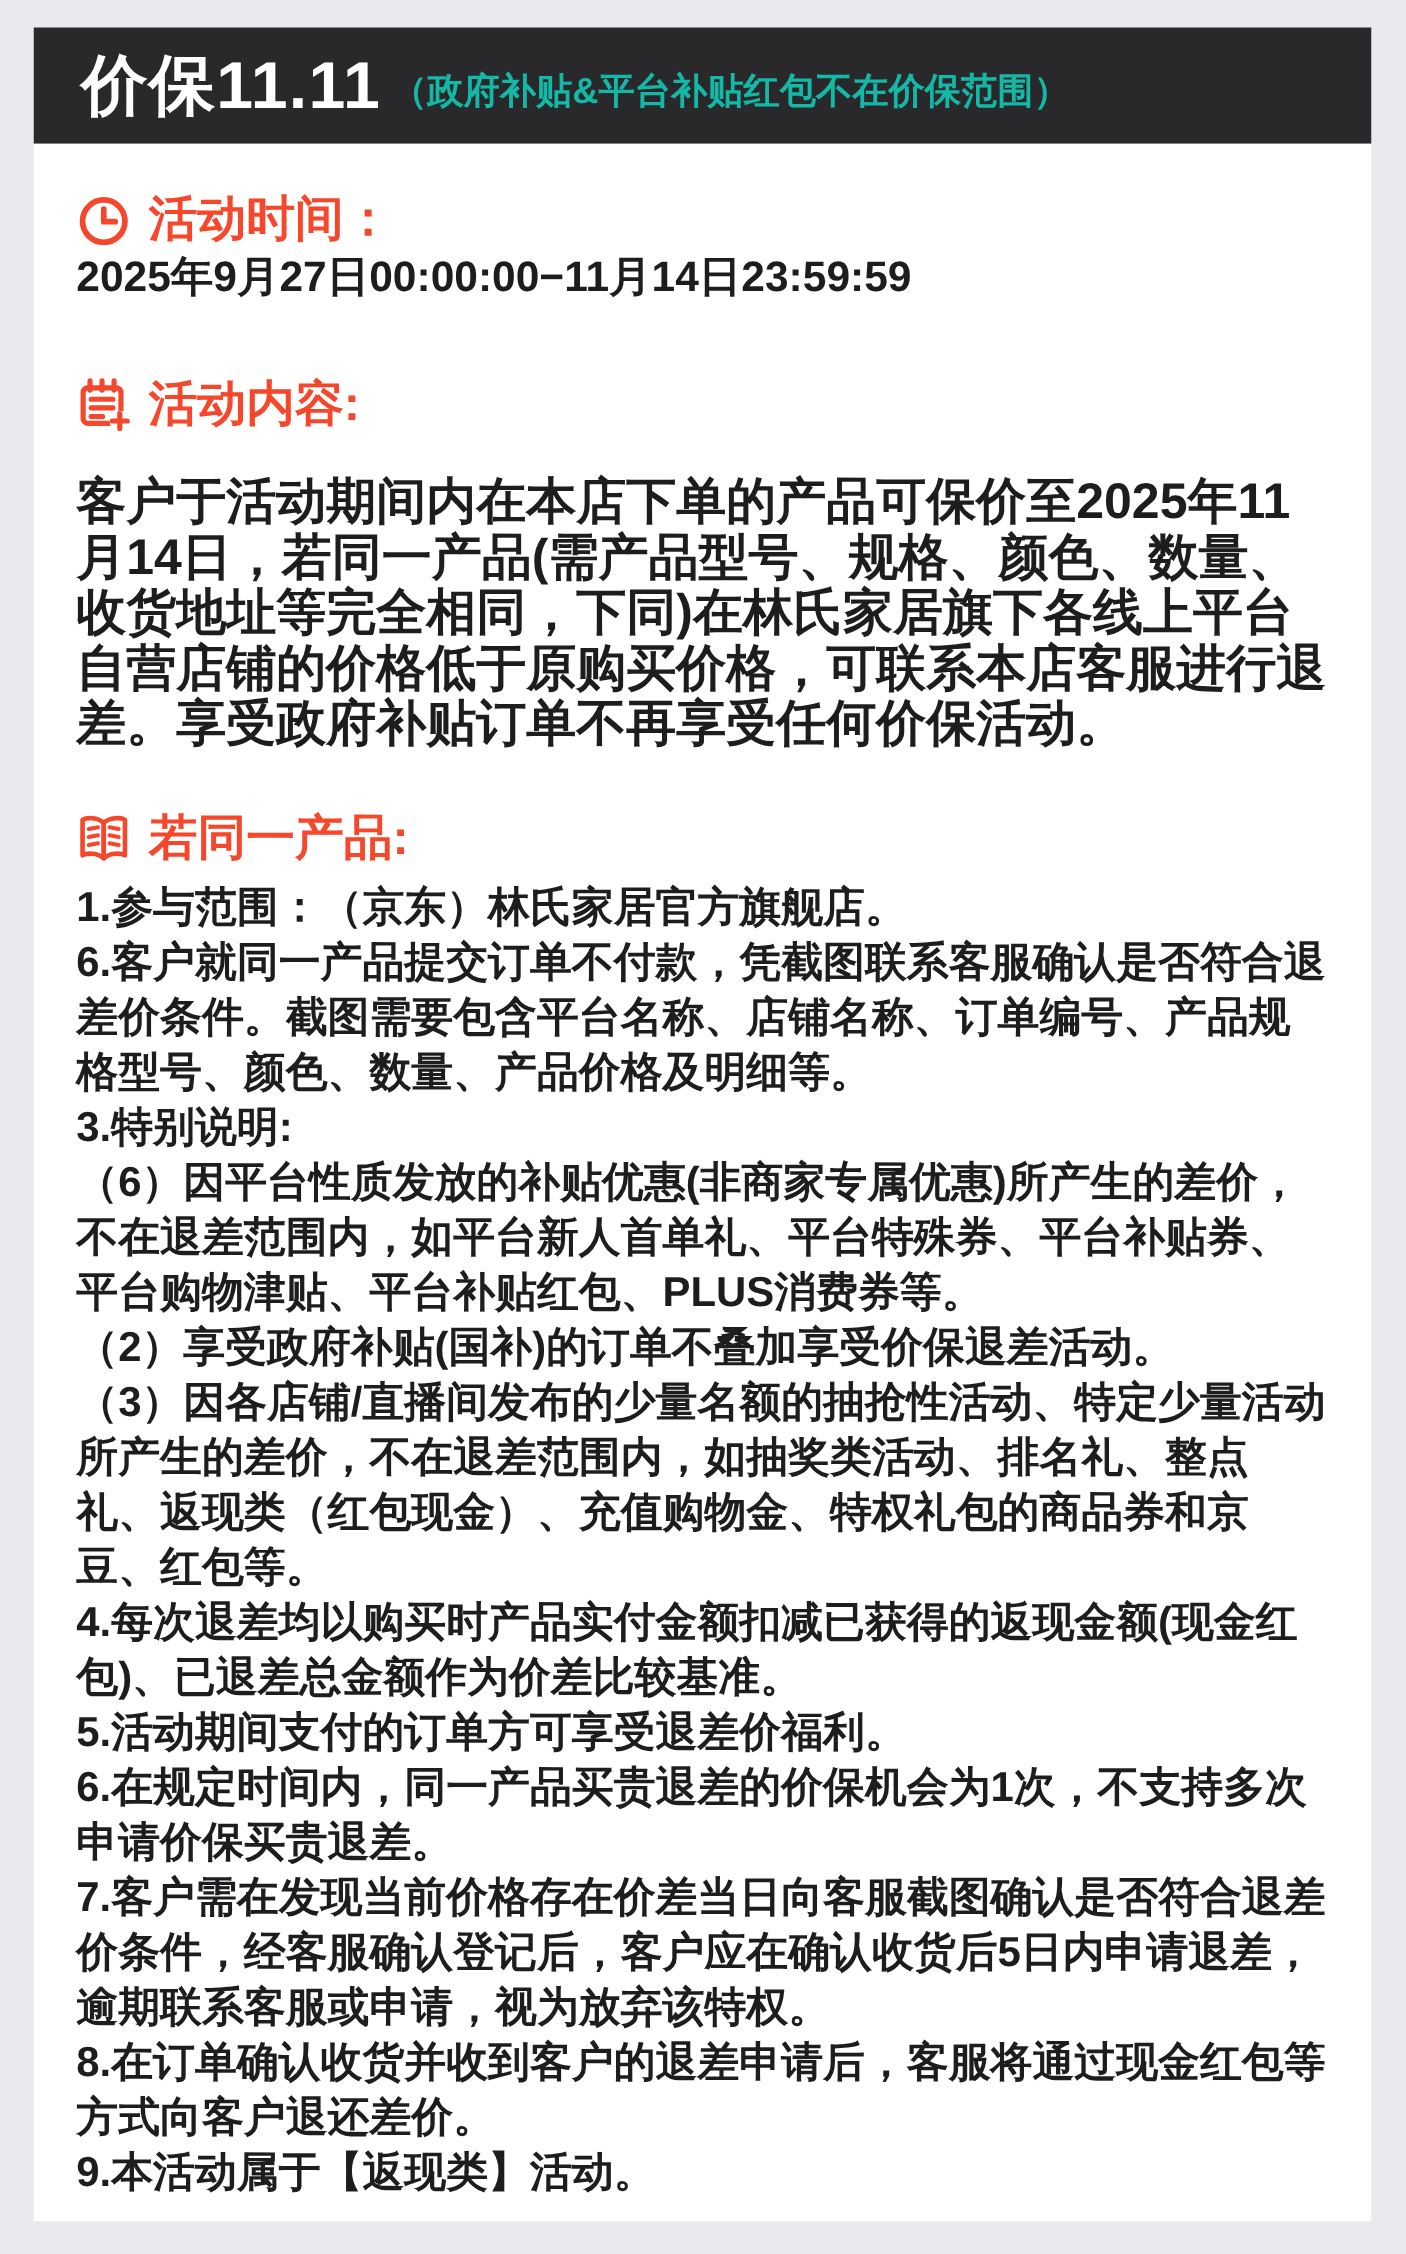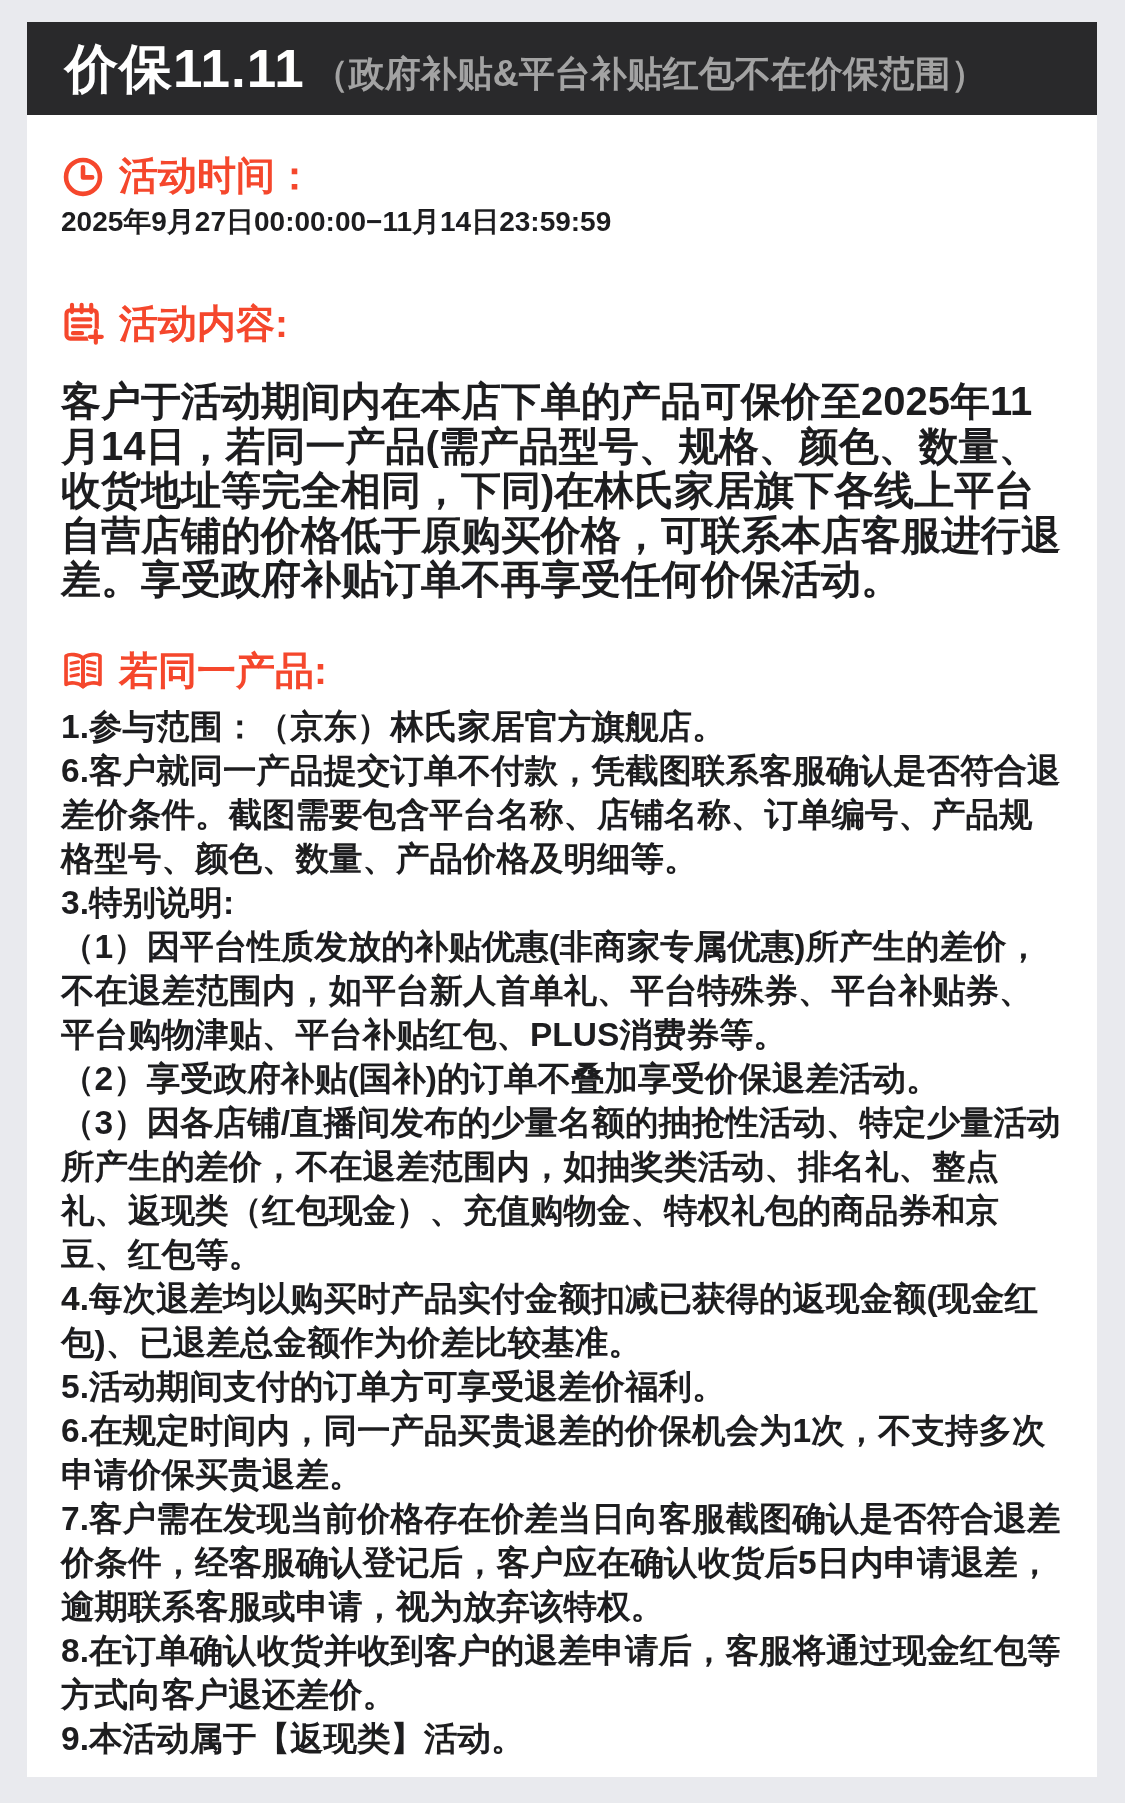--- a/index.html
+++ b/index.html
@@ -26,22 +26,22 @@
     white-space: nowrap;
   }
   .header-title {
     color: #ffffff;
     font-size: 53px;
     font-weight: bold;
     letter-spacing: 1px;
     line-height: 1;
   }
   .header-subtitle {
-    color: #a3a3a3;
-    font-size: 36px;
+    color: #14b8a6;
+    font-size: 29px;
     font-weight: bold;
     margin-left: 8px;
     padding-top: 10px;
     line-height: 1;
   }
 
   
   .card {
     position: absolute;
     left: 27px; top: 115px;
@@ -58,21 +58,21 @@
     color: #f5472c;
     font-size: 39px;
     font-weight: bold;
     line-height: 46px;
   }
   .section-heading .icon { width: 44px; height: 44px; flex: 0 0 auto; display: block; }
   .section-heading .icon svg { width: 44px; height: 44px; display: block; }
 
   .time-value {
     margin-top: 0px;
-    font-size: 28px;
+    font-size: 34px;
     font-weight: bold;
     color: #1d1d1f;
     line-height: 46px;
   }
 
   .sec-content { margin-top: 56px; }
   .body-text {
     margin-top: 32px;
     font-size: 40px;
     font-weight: bold;
@@ -139,21 +139,21 @@
             <path d="M11 15.5 l8 -1.5 M11 22.5 l8 -1.5 M11 29.5 l8 -1.5" stroke="#f5472c" stroke-width="3.5" stroke-linecap="round"></path>
             <path d="M37 15.5 l-8 -1.5 M37 22.5 l-8 -1.5 M37 29.5 l-8 -1.5" stroke="#f5472c" stroke-width="3.5" stroke-linecap="round"></path>
           </svg>
         </span>
         <span>若同一产品:</span>
       </div>
       <div class="rules-list">
         <div class="rules-item">1.参与范围：（京东）林氏家居官方旗舰店。</div>
         <div class="rules-item">6.客户就同一产品提交订单不付款，凭截图联系客服确认是否符合退差价条件。截图需要包含平台名称、店铺名称、订单编号、产品规格型号、颜色、数量、产品价格及明细等。</div>
         <div class="rules-item">3.特别说明:</div>
-        <div class="rules-item">（1）因平台性质发放的补贴优惠(非商家专属优惠)所产生的差价，不在退差范围内，如平台新人首单礼、平台特殊券、平台补贴券、平台购物津贴、平台补贴红包、PLUS消费券等。</div>
+        <div class="rules-item">（6）因平台性质发放的补贴优惠(非商家专属优惠)所产生的差价，不在退差范围内，如平台新人首单礼、平台特殊券、平台补贴券、平台购物津贴、平台补贴红包、PLUS消费券等。</div>
         <div class="rules-item">（2）享受政府补贴(国补)的订单不叠加享受价保退差活动。</div>
         <div class="rules-item">（3）因各店铺/直播间发布的少量名额的抽抢性活动、特定少量活动所产生的差价，不在退差范围内，如抽奖类活动、排名礼、整点礼、返现类（红包现金）、充值购物金、特权礼包的商品券和京豆、红包等。</div>
         <div class="rules-item">4.每次退差均以购买时产品实付金额扣减已获得的返现金额(现金红包)、已退差总金额作为价差比较基准。</div>
         <div class="rules-item">5.活动期间支付的订单方可享受退差价福利。</div>
         <div class="rules-item">6.在规定时间内，同一产品买贵退差的价保机会为1次，不支持多次申请价保买贵退差。</div>
         <div class="rules-item">7.客户需在发现当前价格存在价差当日向客服截图确认是否符合退差价条件，经客服确认登记后，客户应在确认收货后5日内申请退差，逾期联系客服或申请，视为放弃该特权。</div>
         <div class="rules-item">8.在订单确认收货并收到客户的退差申请后，客服将通过现金红包等方式向客户退还差价。</div>
         <div class="rules-item">9.本活动属于【返现类】活动。</div>
       </div>
     </div>

